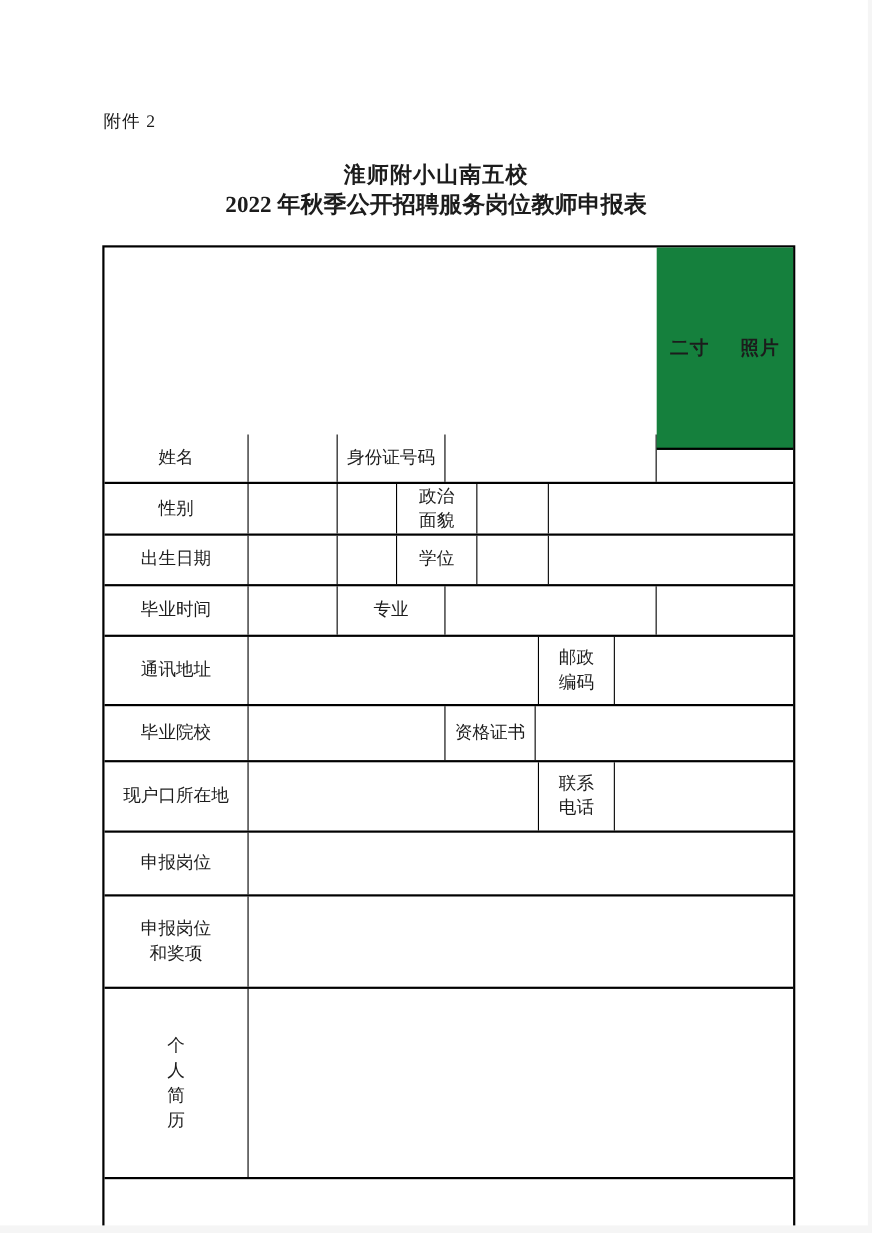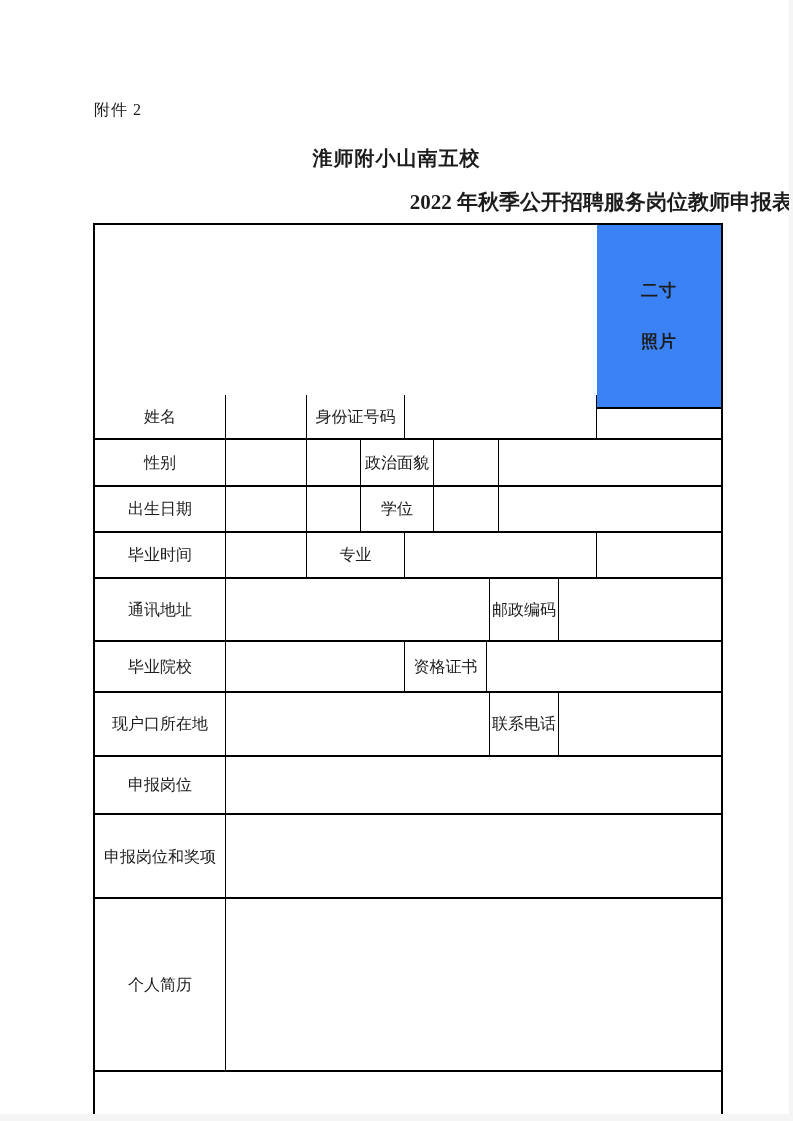--- a/index.html
+++ b/index.html
@@ -11,44 +11,44 @@
   }
   .attachment {
     position:absolute; left:94px; top:100px;
     font-size:16px; letter-spacing:1px;
   }
   .title-1 {
     position:absolute; top:145px; left:0; width:100%;
     text-align:center; font-size:20px; font-weight:bold; letter-spacing:1px;
   }
   .title-2 {
-    position:absolute; top:188px; left:0; width:100%;
-    text-align:right; font-size:21px; font-weight:bold;
+    position:absolute; top:172px; left:0; width:100%;
+    text-align:center; font-size:21px; font-weight:bold;
   }
   .form-table {
     position:absolute; left:93px; top:223px; width:630px; height:1021px;
     border:2px solid #000; background:#fff;
     display:flex; flex-direction:column;justify-content:center;
   }
   .row { display:flex; width:100%; border-bottom:2px solid #000; flex:none; }
   .row.last { border-bottom:none; flex:1; }
   .cell {
     border-right:1.5px solid #000; height:100%;
     display:flex; align-items:center; justify-content:center;
     text-align:center; font-size:16px; line-height:1.35;
   }
   .cell.nr { border-right:none; }
-  .cell.col { flex-direction:row; }
+  .cell.col { flex-direction:column; }
   .twoline span { display:block; line-height:22px; }
   .honors span { display:block; line-height:23px; }
   .vert span { display:block; line-height:23px; }
   .photo-box {
     position:absolute; top:0; left:502px; width:124px; height:184px;
-    border-bottom:2px solid #000; background:#3b82f6;
-    display:flex; flex-direction:column; align-items:center; justify-content:center;
+    border-bottom:2px solid #000; background:#15803d;
+    display:flex; flex-direction:row; align-items:center; justify-content:center;
     gap:28px; font-size:17px; font-weight:bold; letter-spacing:1px;
   }
   .edge-r { position:absolute; top:0; right:0; width:4px; height:100%; background:#f5f5f5; }
   .edge-b { position:absolute; left:0; bottom:0; width:100%; height:7px; background:#f5f5f5; }
 </style>
 </head>
 <body>
 
 <div class="attachment">附件 2</div>
 <div class="title-1">淮师附小山南五校</div>

